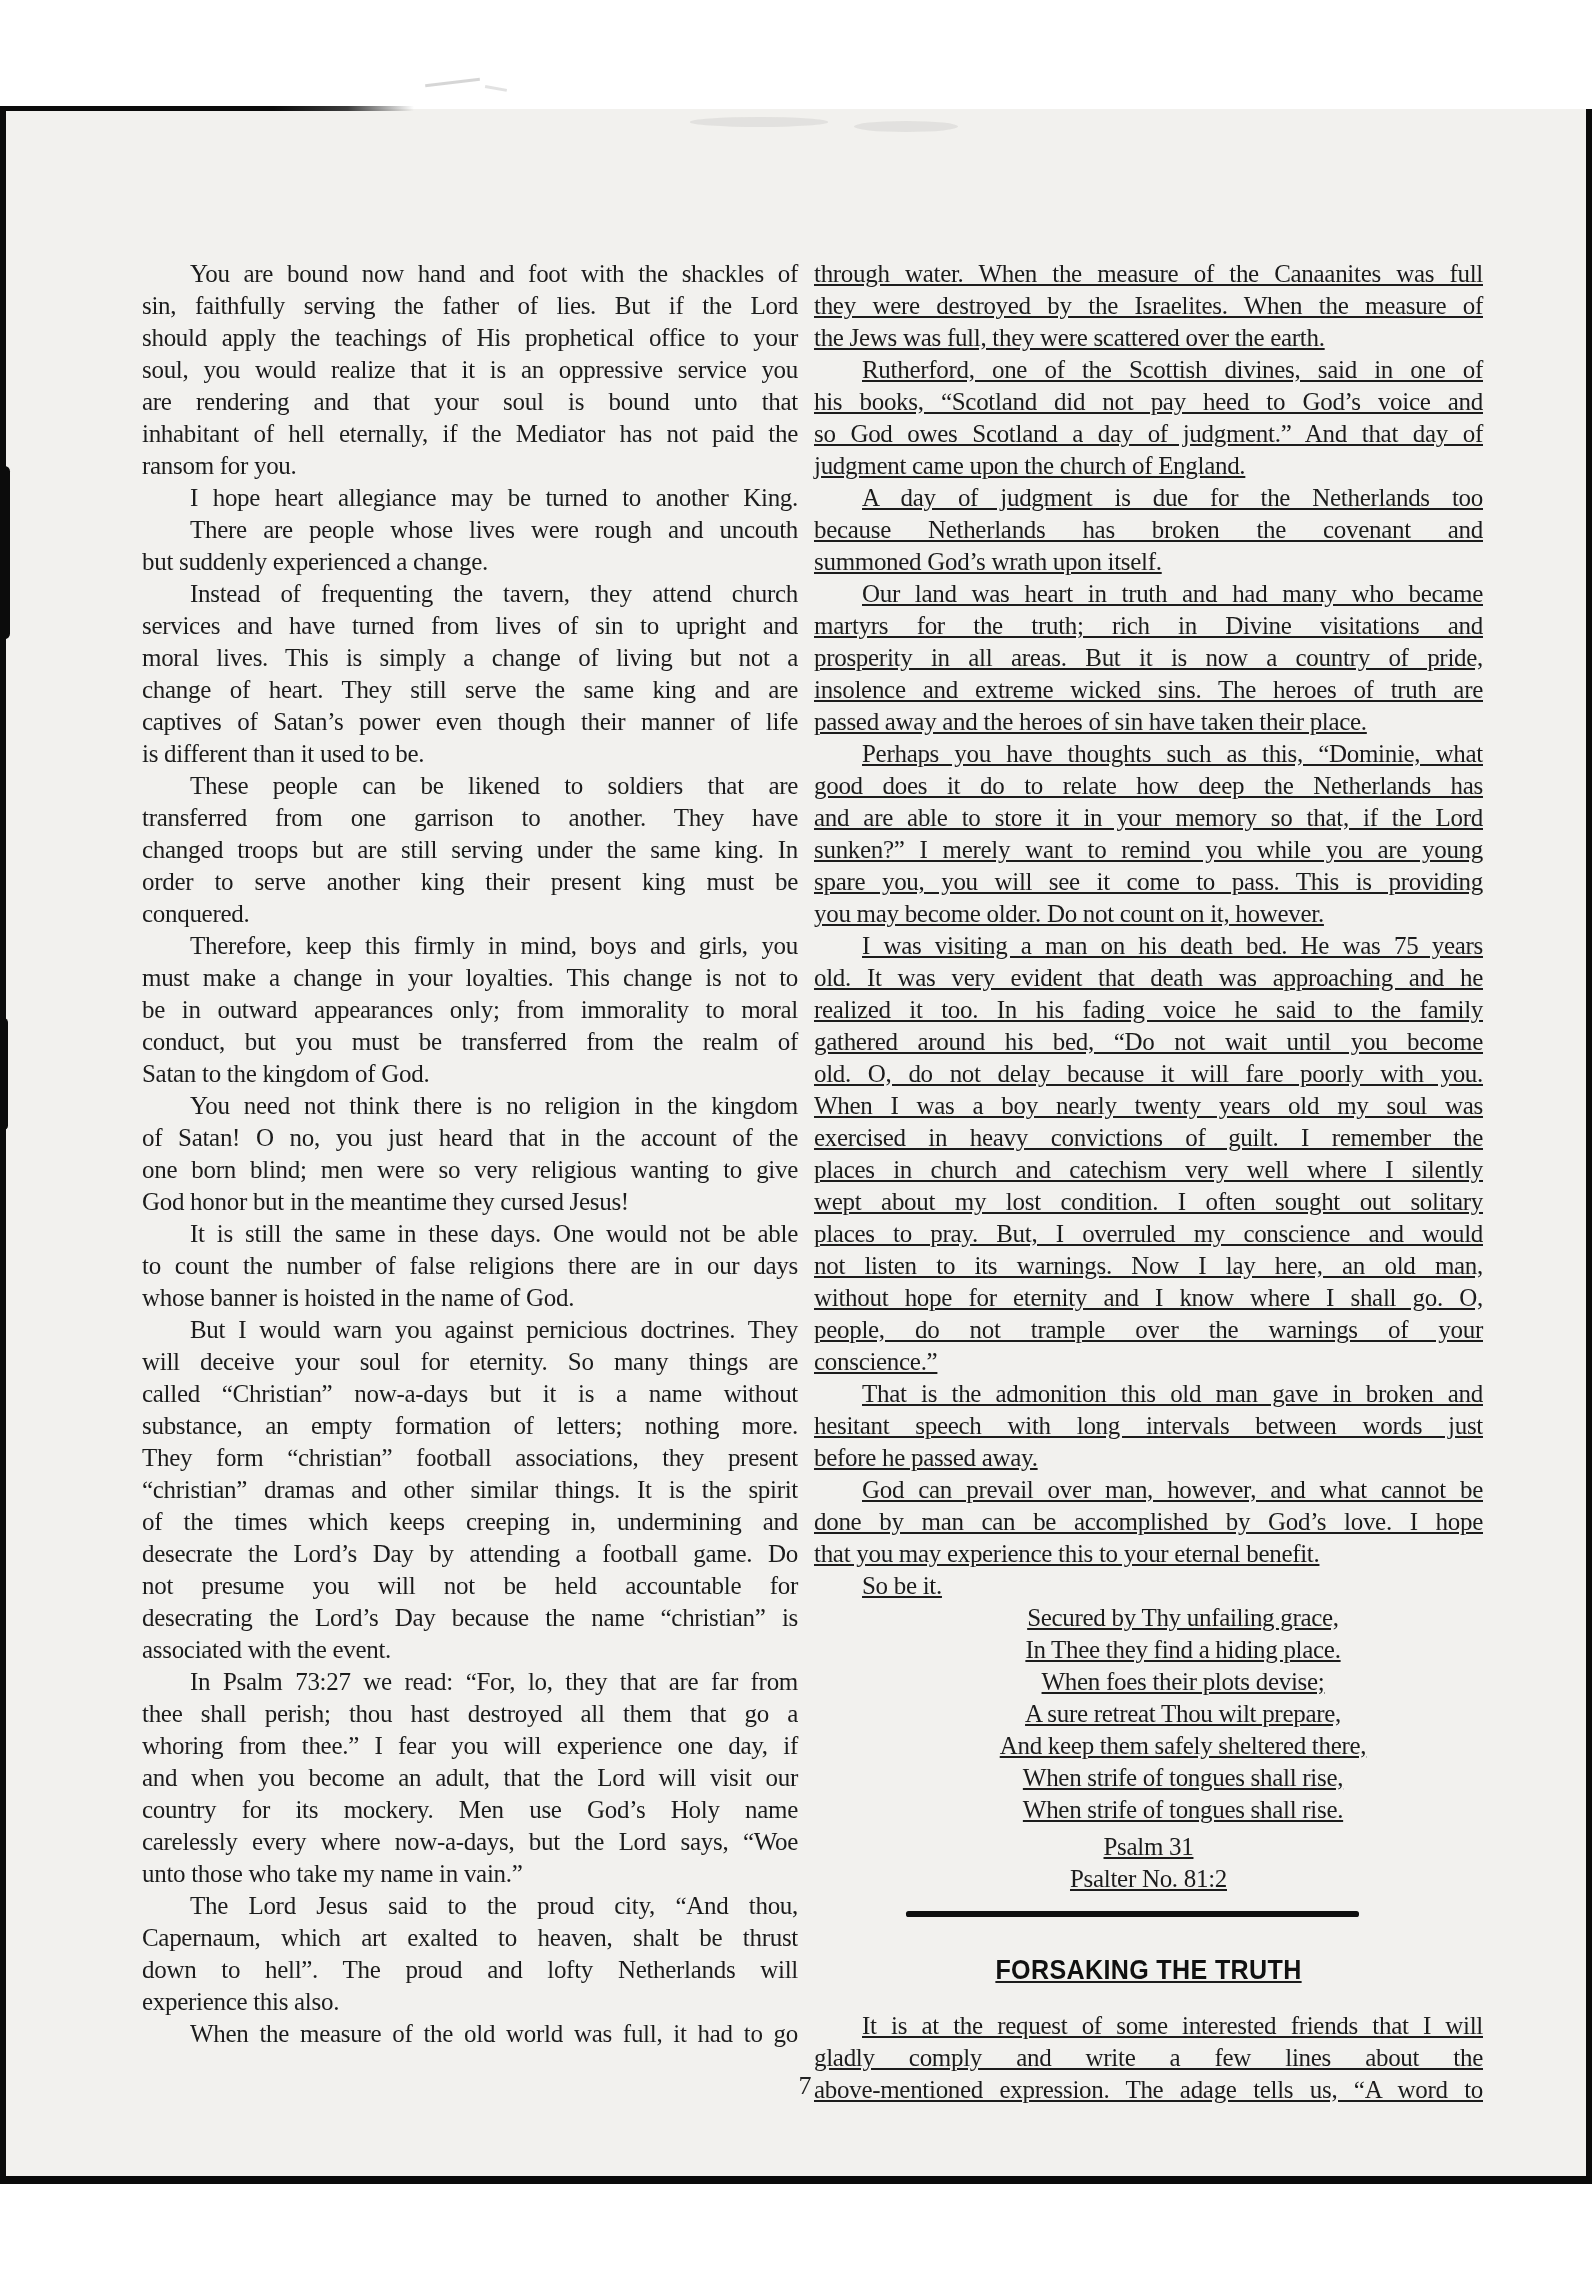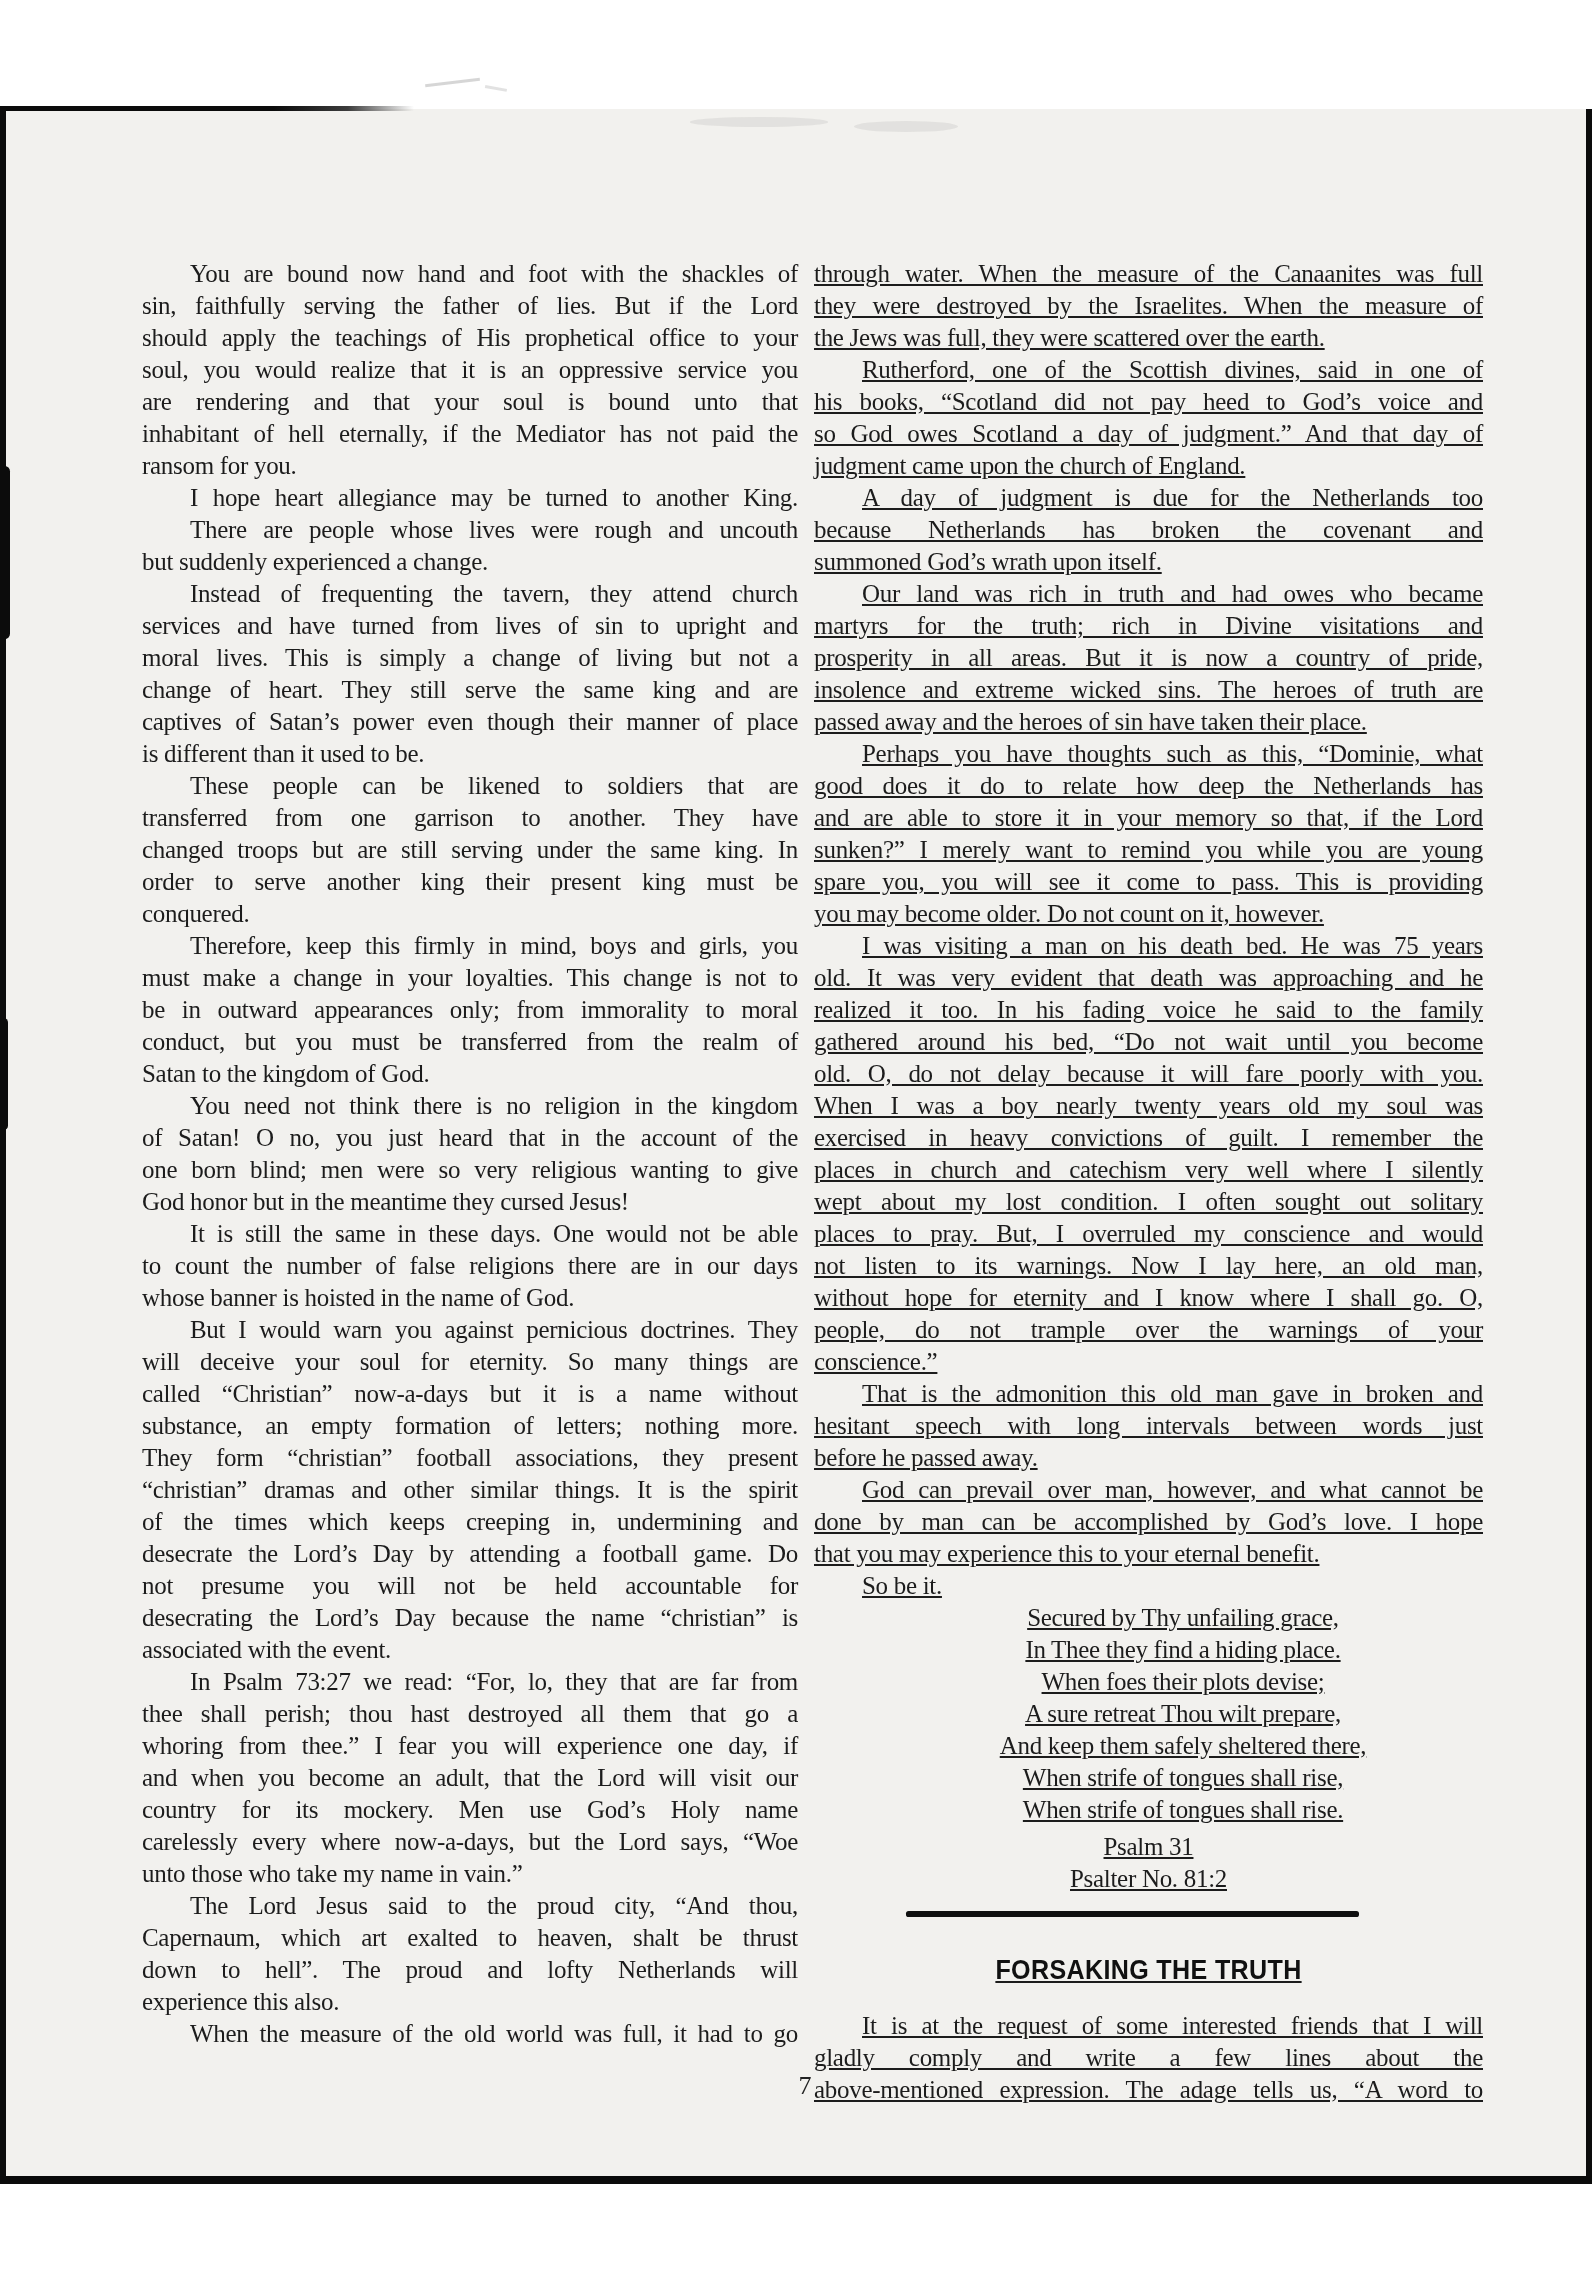--- a/index.html
+++ b/index.html
@@ -65,21 +65,21 @@
     </div>
     <div class="para">
       <div class="line indent">There are people whose lives were rough and uncouth</div>
       <div class="line last">but suddenly experienced a change.</div>
     </div>
     <div class="para">
       <div class="line indent">Instead of frequenting the tavern, they attend church</div>
       <div class="line">services and have turned from lives of sin to upright and</div>
       <div class="line">moral lives. This is simply a change of living but not a</div>
       <div class="line">change of heart. They still serve the same king and are</div>
-      <div class="line">captives of Satan’s power even though their manner of place</div>
+      <div class="line">captives of Satan’s power even though their manner of life</div>
       <div class="line last">is different than it used to be.</div>
     </div>
     <div class="para">
       <div class="line indent">These people can be likened to soldiers that are</div>
       <div class="line">transferred from one garrison to another. They have</div>
       <div class="line">changed troops but are still serving under the same king. In</div>
       <div class="line">order to serve another king their present king must be</div>
       <div class="line last">conquered.</div>
     </div>
     <div class="para">
@@ -145,21 +145,21 @@
         <div class="line">his books, “Scotland did not pay heed to God’s voice and</div>
         <div class="line">so God owes Scotland a day of judgment.” And that day of</div>
         <div class="line last">judgment came upon the church of England.</div>
       </div>
       <div class="para">
         <div class="line indent">A day of judgment is due for the Netherlands too</div>
         <div class="line">because Netherlands has broken the covenant and</div>
         <div class="line last">summoned God’s wrath upon itself.</div>
       </div>
       <div class="para">
-        <div class="line indent">Our land was rich in truth and had owes who became</div>
+        <div class="line indent">Our land was heart in truth and had many who became</div>
         <div class="line">martyrs for the truth; rich in Divine visitations and</div>
         <div class="line">prosperity in all areas. But it is now a country of pride,</div>
         <div class="line">insolence and extreme wicked sins. The heroes of truth are</div>
         <div class="line last">passed away and the heroes of sin have taken their place.</div>
       </div>
       <div class="para">
         <div class="line indent">Perhaps you have thoughts such as this, “Dominie, what</div>
         <div class="line">good does it do to relate how deep the Netherlands has</div>
         <div class="line">and are able to store it in your memory so that, if the Lord</div>
         <div class="line">sunken?” I merely want to remind you while you are young</div>

